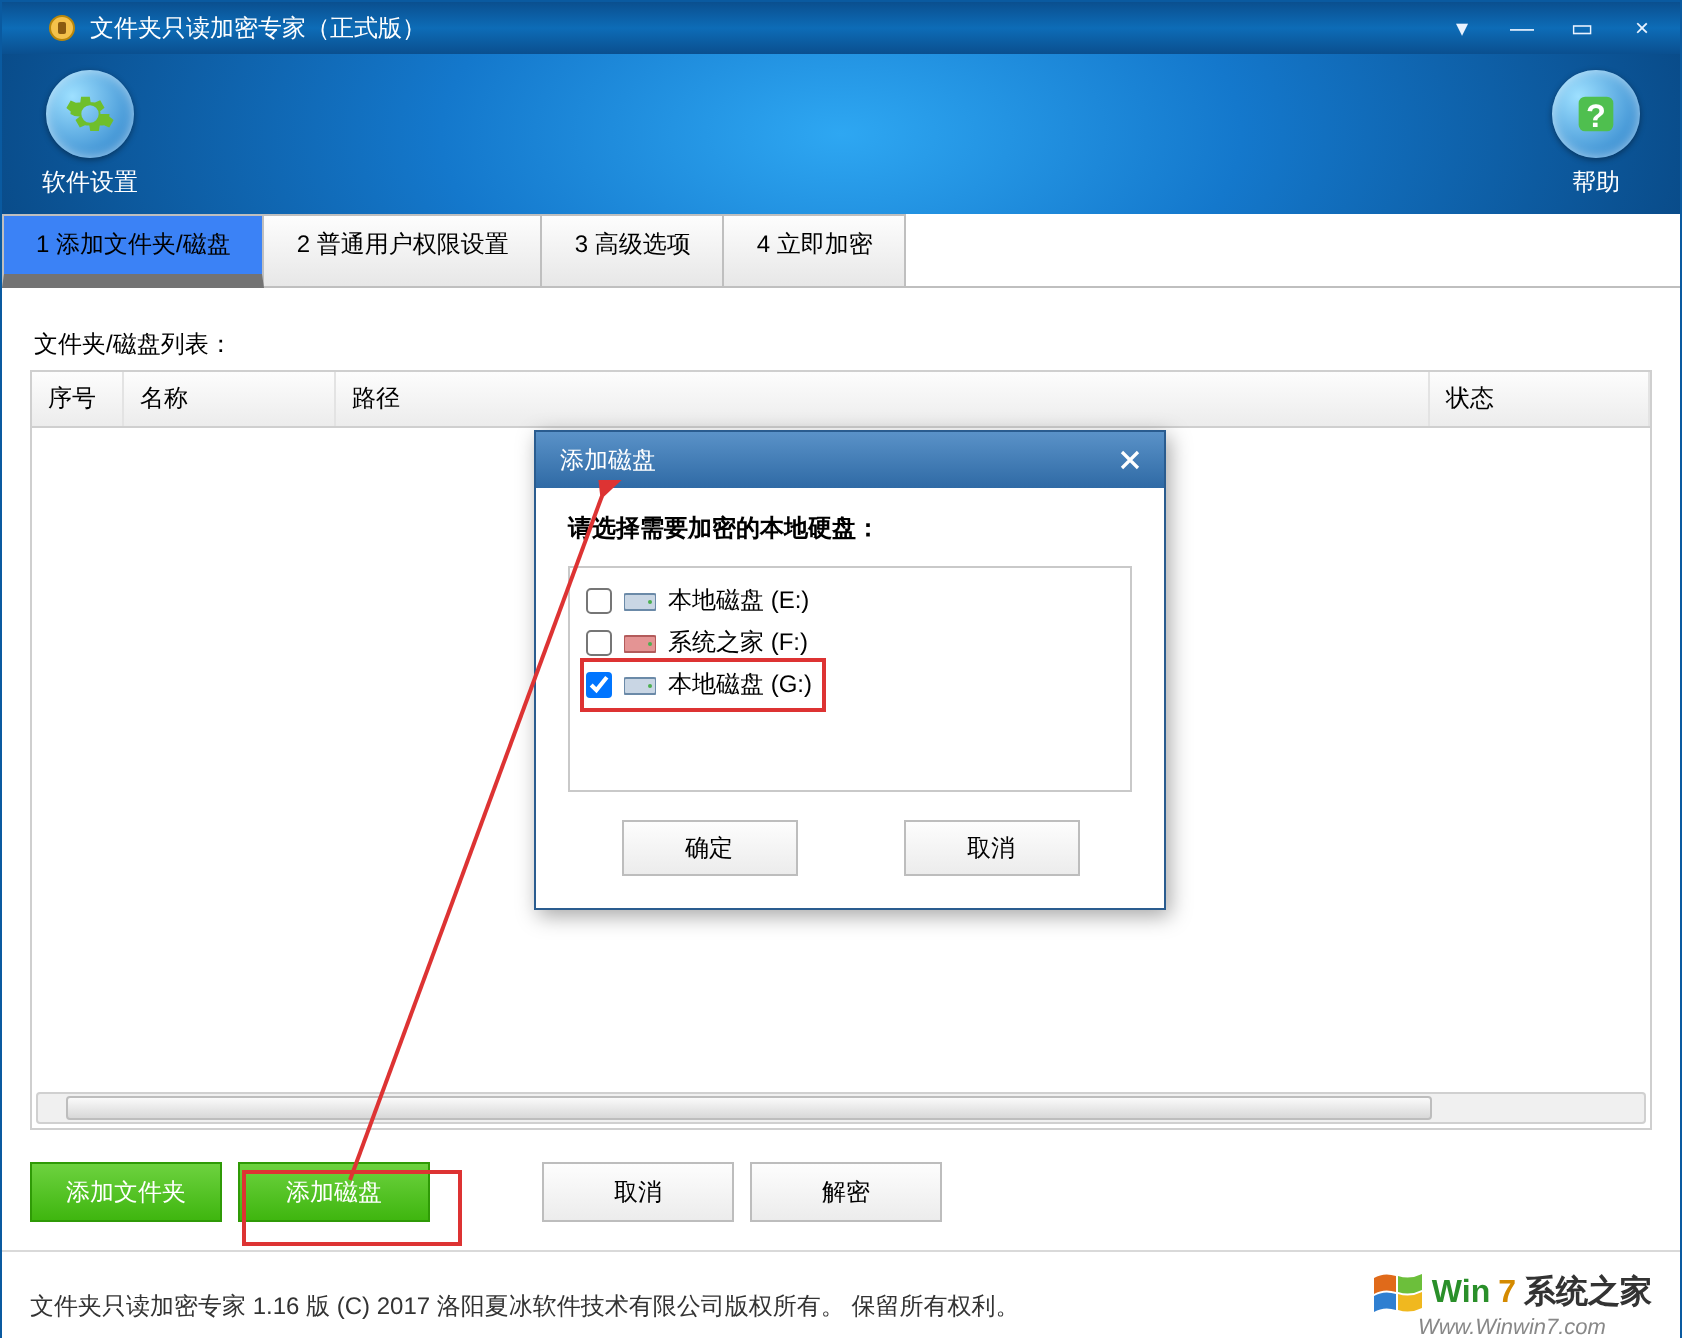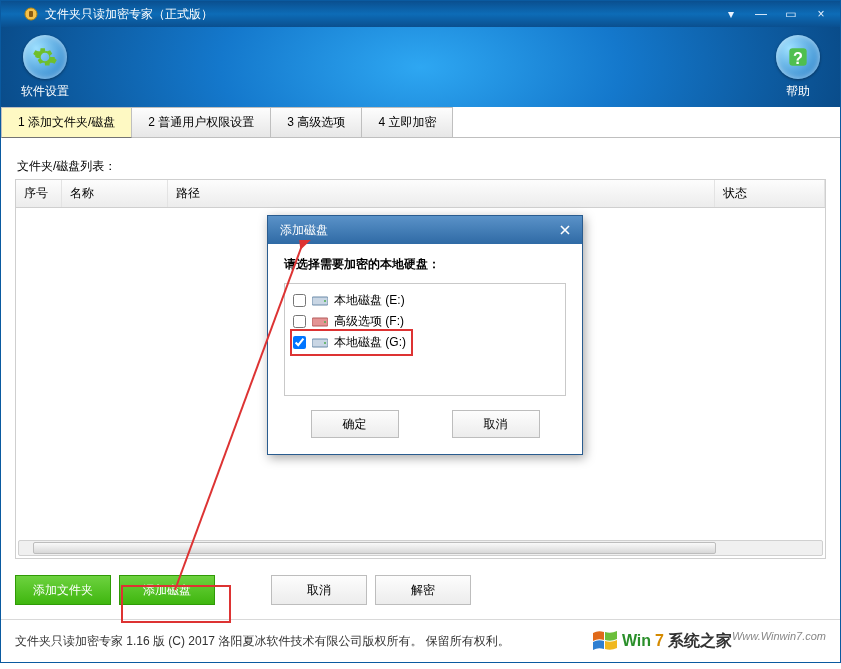--- a/index.html
+++ b/index.html
@@ -40,22 +40,22 @@
   .tab-row {
     display: flex; border-bottom: 1px solid #bfbfbf; background: #fff;
     font-size: 12px;
   }
   .tab {
     padding: 6px 16px; border: 1px solid #bfbfbf; border-bottom: none;
     background: linear-gradient(to bottom,#fdfdfd,#e7e7e7); margin-right: -1px;
     cursor: pointer; position: relative;
   }
   .tab.active {
-    background: #fef9c3; font-weight: normal; z-index: 2;
-    border-bottom: 1px solid #737373; margin-bottom: -1px;
+    background: #3b82f6; font-weight: normal; z-index: 2;
+    border-bottom: 7px solid #737373; margin-bottom: -1px;
   }
 
   .panel { padding: 10px 14px 6px 14px; }
   .panel-label { font-size: 12px; margin: 10px 0 4px 2px; }
 
   .list-area {
     border: 1px solid #cfcfcf; height: 380px; overflow: hidden;
     position: relative; background: #fff;
   }
   .list-header {
@@ -87,21 +87,21 @@
   .btn.green {
     background: linear-gradient(to bottom,#6dd23f,#3fb60f);
     border-color: #2f9a06; color: #fff;
   }
 
   .footer {
     border-top: 1px solid #d9d9d9; padding: 10px 14px 10px 14px;
     display: flex; justify-content: space-between; align-items: center;
     font-size: 12px; color: #333;
   }
-  .logo-area { display: flex; flex-direction: row; align-items: flex-start; line-height: 1.1; }
+  .logo-area { display: flex; flex-direction: column; align-items: center; line-height: 1.1; }
   .logo-main { display: flex; align-items: center; gap: 4px; font-size: 16px; }
   .logo-main .win { color: #2a8f2a; font-weight: bold; font-family: Arial; }
   .logo-main .seven { color: #d48a00; font-weight: bold; font-family: Arial; }
   .logo-main .cn { color: #333; font-weight: bold; }
   .logo-sub { font-size: 11px; color: #888; font-family: Arial; font-style: italic; }
   .winflag { width: 26px; height: 22px; }
 
   
   .modal {
     position: absolute; left: 267px; top: 215px; width: 316px;
@@ -258,21 +258,21 @@
             <circle cx="13" cy="6" r="1" fill="#4caf50"></circle>
           </svg>
         <span>本地磁盘 (E:)</span>
       </label>
       <label class="drive-item">
         <input type="checkbox" style="">
         <svg class="drive-icon" viewBox="0 0 16 12">
             <rect x="0" y="2" width="16" height="8" rx="1" fill="#e49494" stroke="#b35b5b"></rect>
             <circle cx="13" cy="6" r="1" fill="#4caf50"></circle>
           </svg>
-        <span>高级选项 (F:)</span>
+        <span>系统之家 (F:)</span>
       </label>
       <label class="drive-item highlight">
         <input type="checkbox" checked="" style="">
         <svg class="drive-icon" viewBox="0 0 16 12">
             <rect x="0" y="2" width="16" height="8" rx="1" fill="#c9d6e4" stroke="#6b8aa8"></rect>
             <circle cx="13" cy="6" r="1" fill="#4caf50"></circle>
           </svg>
         <span>本地磁盘 (G:)</span>
       </label>
     </div>

